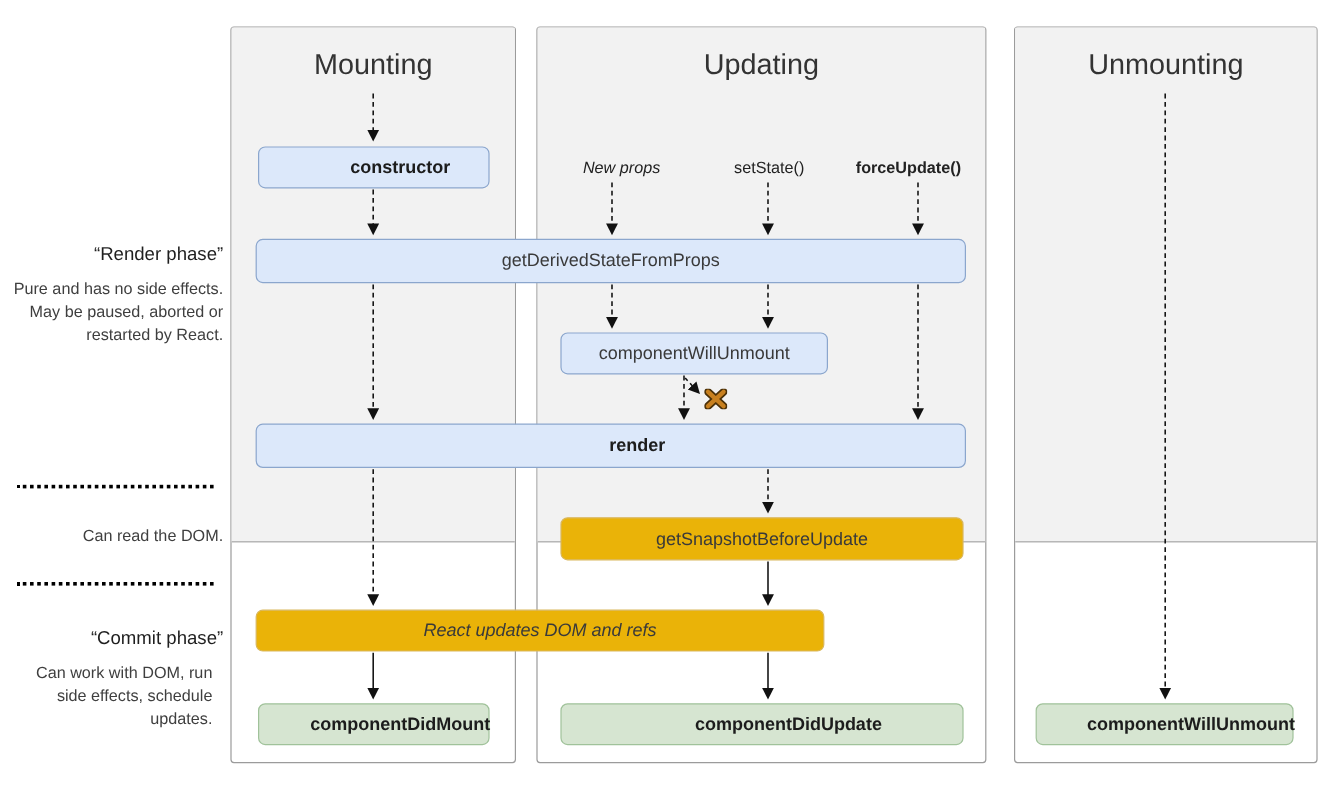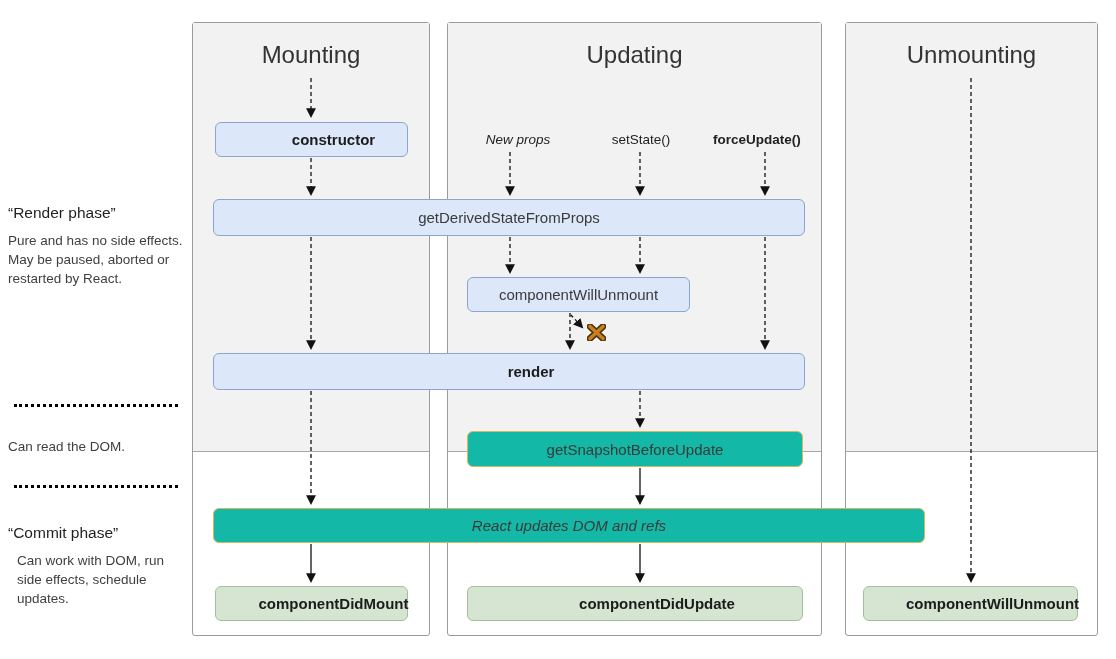--- a/index.html
+++ b/index.html
@@ -21,53 +21,53 @@
   }
   .col-title {
     position:absolute; left:0; top:18px; width:100%;
     text-align:center; font-size:24px; color:#333333; z-index:2;
   }
   #col-mounting   { left:192px; width:238px; }
   #col-updating   { left:447px; width:375px; }
   #col-unmounting { left:845px; width:253px; }
 
   
-  .phase-block { position:absolute; left:8px; width:178px; text-align:left; z-index:2; }
+  .phase-block { position:absolute; left:8px; width:178px; text-align:right; z-index:2; }
   .phase-title { font-size:15.5px; color:#1f1f1f; }
   .phase-desc  { font-size:13.5px; color:#3f3f3f; line-height:19px; margin-top:9px; }
   #phase-render    { top:204px; }
   #phase-precommit { top:428px; }
   #phase-commit    { top:524px; }
   #phase-commit .phase-desc { width:160px; margin-left:auto; margin-right:auto; }
   .phase-divider {
     position:absolute; left:14px; width:164px; height:0;
     border-top:3px dotted #000000; z-index:2;
   }
   #divider-1 { top:404px; }
   #divider-2 { top:485px; }
 
   
   .box {
     position:absolute; box-sizing:border-box; z-index:3;
     display:flex; align-items:center; justify-content:center;
     border-radius:6px; font-size:15px; cursor:default;
   }
   .box.blue   { background:#dce8fa; border:1.5px solid #8ba6cd; }
-  .box.yellow { background:#14b8a6; border:1.5px solid #d9b75c; }
+  .box.yellow { background:#eab308; border:1.5px solid #d9b75c; }
   .box.green  { background:#d6e5d1; border:1.5px solid #a0c29a; }
   .box.bold   { font-weight:bold; color:#1c1c1c;padding-left:44px; }
   .box.thin   { font-weight:normal; color:#3a3a3a; }
   .box.italic { font-style:italic; font-weight:normal; color:#3a3a3a; }
 
   #box-constructor  { left:215px; top:122px; width:193px; height:35px; }
   #box-gdsfp        { left:213px; top:199px; width:592px; height:37px; }
   #box-scu          { left:467px; top:277px; width:223px; height:35px; }
   #box-render       { left:213px; top:353px; width:592px; height:37px; }
   #box-gsbu         { left:467px; top:431px; width:336px; height:36px; }
-  #box-reactupdates { left:213px; top:508px; width:712px; height:35px; }
+  #box-reactupdates { left:213px; top:508px; width:474px; height:35px; }
   #box-cdm          { left:215px; top:586px; width:193px; height:35px; }
   #box-cdu          { left:467px; top:586px; width:336px; height:35px; }
   #box-cwu          { left:863px; top:586px; width:215px; height:35px; }
 
   
   .trigger {
     position:absolute; top:132px; z-index:2; text-align:center;
     font-size:13.5px; color:#222222; width:110px;
   }
   #trigger-newprops    { left:463px; font-style:italic; }

